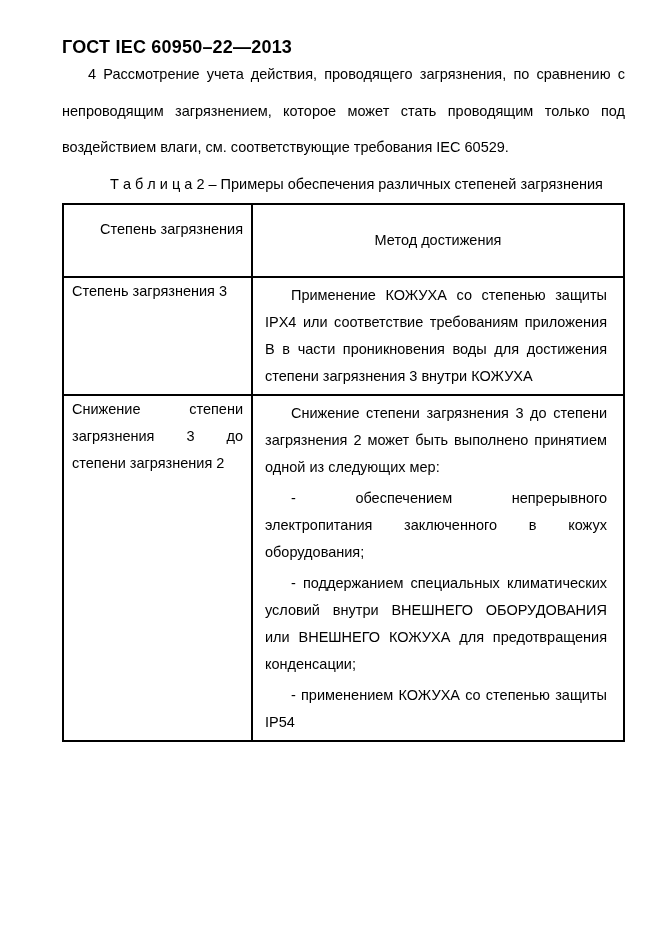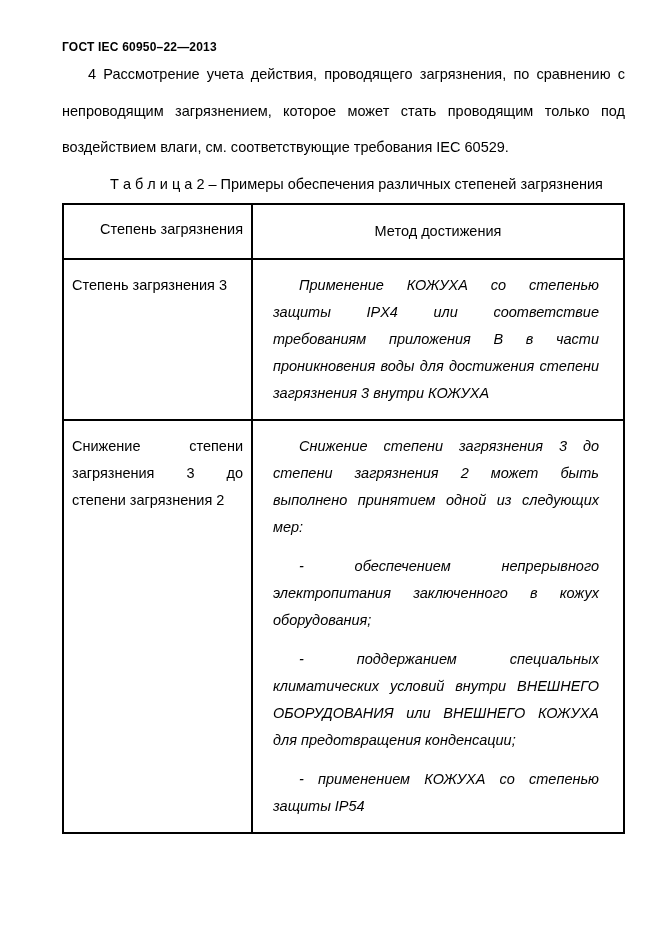--- a/index.html
+++ b/index.html
@@ -9,21 +9,21 @@
     margin: 0 auto;
     background: #ffffff;
     color: #000000;
     font-family: "Liberation Sans", sans-serif;
     overflow: hidden;
     box-sizing: border-box;
     position: relative;
   }
   .doc-code {
     margin: 38px 36px 0 62px;
-    font-size: 12px;
+    font-size: 18px;
     font-weight: bold;
     line-height: 18px;
     letter-spacing: 0.2px;
   }
   .body-para {
     margin: 0 36px 0 62px;
     font-size: 14.5px;
     line-height: 36.5px;
     text-align: justify;
     text-indent: 26px;
@@ -50,37 +50,36 @@
     vertical-align: top;
     box-sizing: border-box;
   }
   th.hdr-degree {
     text-align: right;
     padding: 11px 8px;
     vertical-align: middle;
   }
   th.hdr-method {
     text-align: center;
-    padding: 13px 8px;
+    padding: 22px 8px;
     vertical-align: middle;
     border-radius: 11px;
   }
   td.cell-degree {
-    padding: 12px 8px;
+    padding: 0 8px;
     text-align: justify;
     border-radius: 31px;
   }
   td.cell-method {
     padding: 0 12px 0 8px;
     text-align: justify;
   }
   td.cell-method p {
-    margin: 12px;
+    margin: 4px;
     text-indent: 26px;
-    font-style: italic;
   }
   tr.row-1 { height: 108px; }
   tr.row-2 { height: 248px; }
   tr.row-3 { height: 108px; }
   .page-number {
     margin: 42px 0 0 62px;
     font-size: 15px;
     font-weight: bold;
     line-height: 18px;
   }

